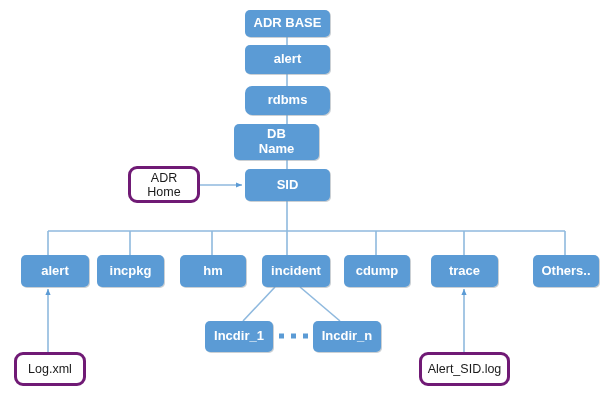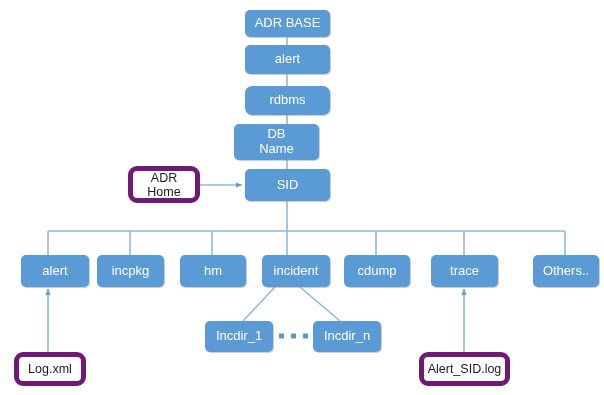--- a/index.html
+++ b/index.html
@@ -33,25 +33,26 @@
     justify-content: center;
     text-align: center;
     line-height: 1.12;
   }
   .node-blue {
     background: #5B9BD5;
     color: #ffffff;
     border-radius: 5px;
     font-size: 13px;
     box-shadow: 1px 1px 0 rgba(140,150,160,0.45);
+    font-weight: bold;
   }
   .node-white {
     background: #ffffff;
     color: #1a1a1a;
-    border: 5px solid #701a75;
+    border: 3px solid #701a75;
     border-radius: 9px;
     font-size: 12.5px;
   }
   .node-label {
     display: block;
     white-space: pre-line;
   }
 </style>
 </head>
 <body>

